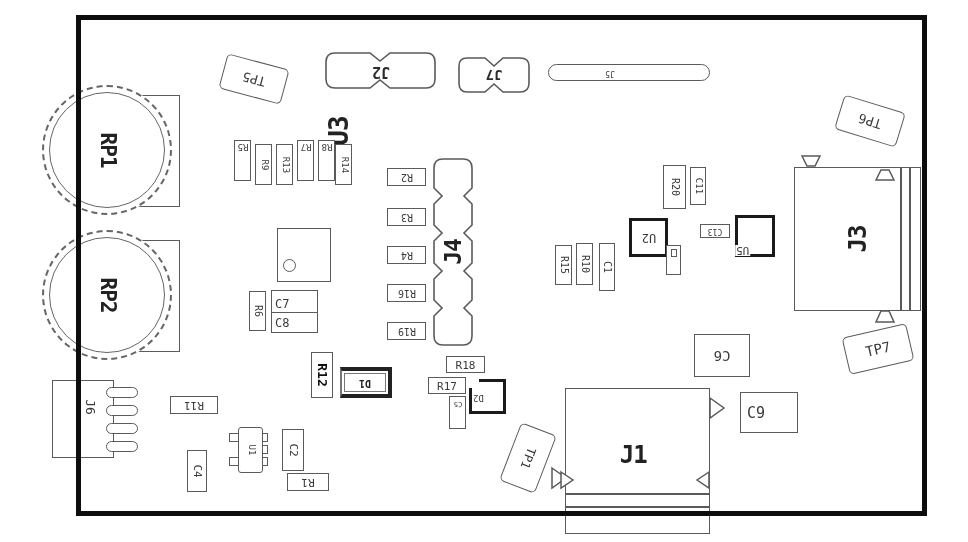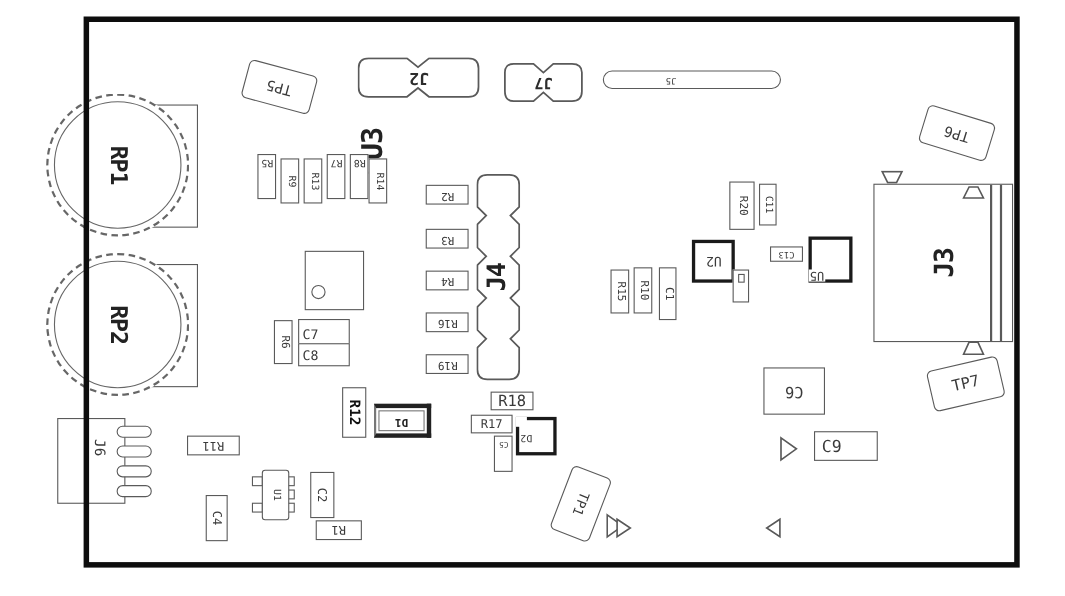--- a/index.html
+++ b/index.html
@@ -173,24 +173,29 @@
       </svg>
   </div>
 
   <div class="c" style="left:845px;top:330px;width:66px;height:38px;border-radius:5px;transform:rotate(-13deg)">
     <span class="lbl ctr" style="font-size:14px">TP7</span>
   </div>
 
   <div class="c" style="left:694px;top:334px;width:56px;height:43px">
     <span class="lbl ctr r180" style="font-size:14px">C6</span>
   </div>
-  <div class="c" style="left:740px;top:392px;width:58px;height:27px">
+  <div class="c" style="left:740px;top:392px;width:58px;height:41px">
     <span class="lbl" style="left:6px;top:50%;transform:translateY(-50%);font-size:15px">C9</span>
   </div>
 
+  <div class="c" style="left:565px;top:388px;width:145px;height:146px">
+    <span class="lbl big" style="left:47%;top:46%;transform:translate(-50%,-50%);font-size:24px">J1</span>
+    <div class="nb" style="left:0;top:104px;width:100%;height:1.6px;background:#5a5a5a"></div>
+    <div class="nb" style="left:0;top:117px;width:100%;height:1.6px;background:#5a5a5a"></div>
+  </div>
   <div class="nb" style="left:551px;top:466px;width:17px;height:24px">
     <svg width="17" height="24">
         <polygon points="1,2 15,12 1,22" fill="#fff" stroke="#5a5a5a" stroke-width="1.5"></polygon>
       </svg>
   </div>
   <div class="nb" style="left:709px;top:396px;width:17px;height:24px">
     <svg width="17" height="24">
         <polygon points="1,2 15,12 1,22" fill="#fff" stroke="#5a5a5a" stroke-width="1.5"></polygon>
       </svg>
   </div>
@@ -203,21 +208,21 @@
     <svg width="15" height="20">
         <polygon points="1,2 13,10 1,18" fill="#fff" stroke="#5a5a5a" stroke-width="1.5"></polygon>
       </svg>
   </div>
 
   <div class="c" style="left:509px;top:427px;width:38px;height:62px;border-radius:5px;transform:rotate(21deg)">
     <span class="lbl ctr rp90" style="font-size:12px">TP1</span>
   </div>
 
   <div class="c" style="left:446px;top:356px;width:39px;height:17px">
-    <span class="lbl ctr" style="font-size:14px">R18</span>
+    <span class="lbl ctr" style="font-size:11px">R18</span>
   </div>
   <div class="c" style="left:428px;top:377px;width:38px;height:17px">
     <span class="lbl ctr" style="font-size:11px">R17</span>
   </div>
   <div class="c" style="left:449px;top:396px;width:17px;height:33px">
     <span class="lbl" style="left:50%;top:3px;transform:translateX(-50%) rotate(180deg);font-size:7px">C5</span>
   </div>
   <div class="c bold3" style="left:469px;top:379px;width:37px;height:35px">
     <div class="nb" style="left:-3px;top:-3px;width:10px;height:9px;background:#fff"></div>
     <span class="lbl" style="left:1px;top:50%;transform:translateY(-50%) rotate(180deg);font-size:9px">D2</span>

